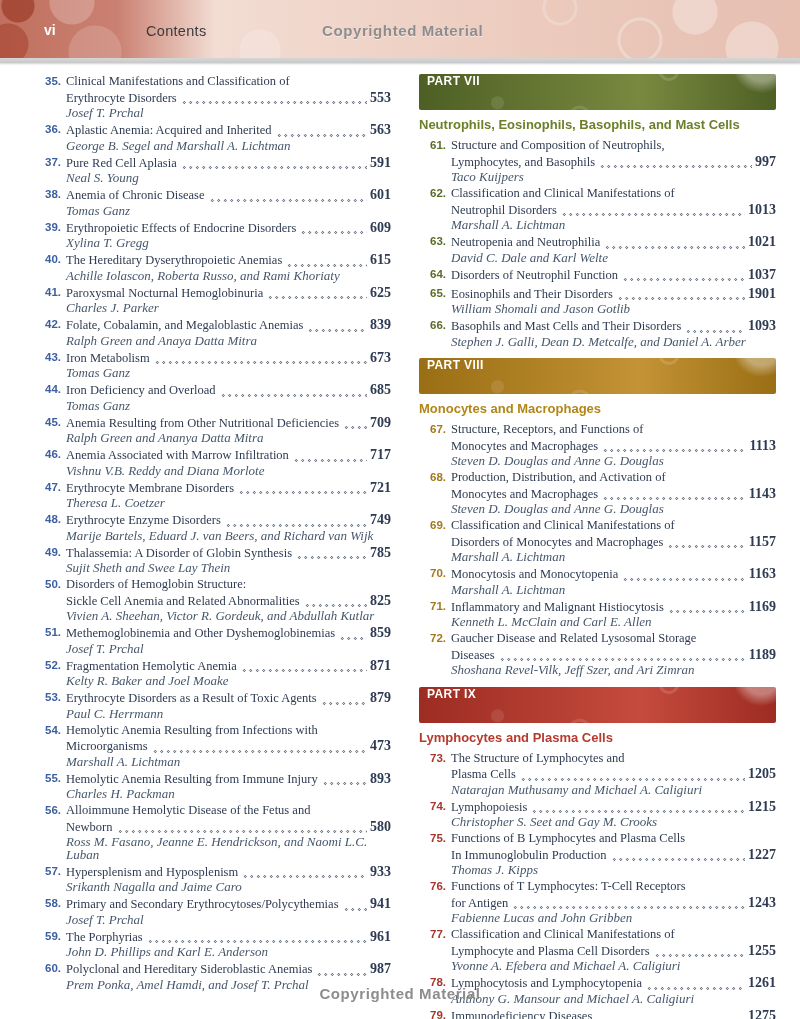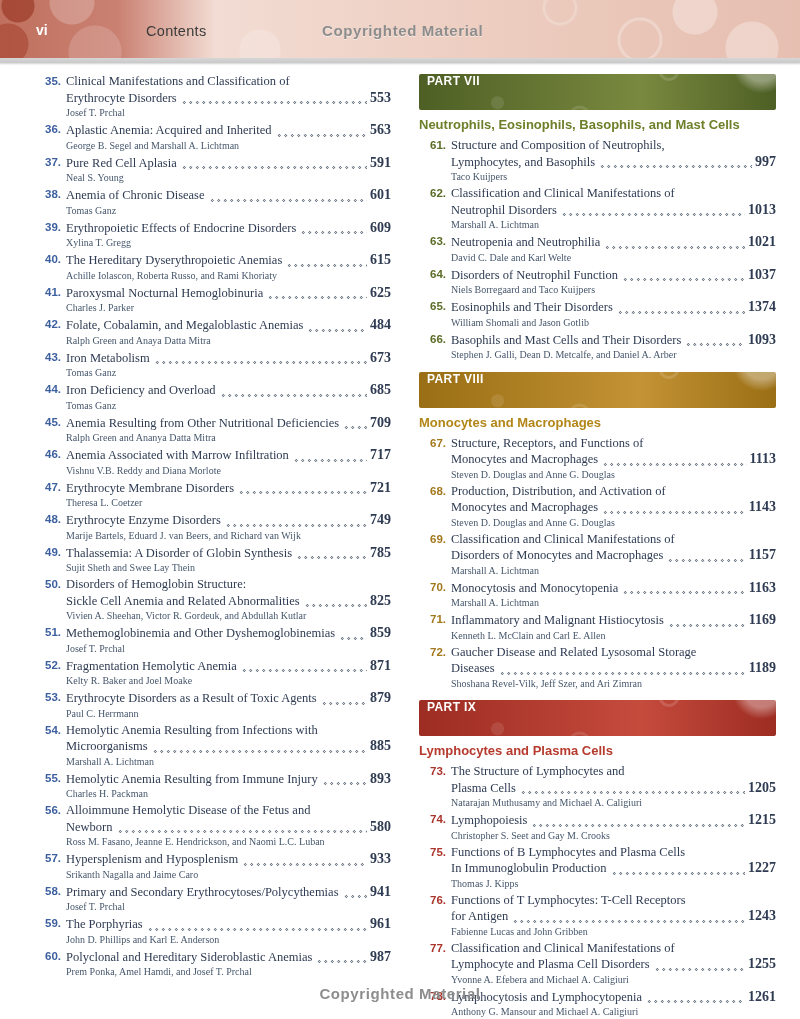--- a/index.html
+++ b/index.html
@@ -14,42 +14,42 @@
       radial-gradient(circle at 95px 52px, rgba(255,255,255,.16) 26px, rgba(255,255,255,0) 27px),
       radial-gradient(circle at 72px 2px, rgba(255,255,255,.22) 22px, rgba(255,255,255,0) 23px),
       radial-gradient(circle at 260px 50px, rgba(255,255,255,.18) 20px, rgba(255,255,255,0) 21px),
       radial-gradient(circle at 640px 40px, rgba(255,255,255,0) 19px, rgba(255,255,255,.28) 20px, rgba(255,255,255,.28) 22px, rgba(255,255,255,0) 23px),
       radial-gradient(circle at 695px 12px, rgba(255,255,255,.3) 22px, rgba(255,255,255,0) 23px),
       radial-gradient(circle at 752px 48px, rgba(255,255,255,.3) 26px, rgba(255,255,255,0) 27px),
       radial-gradient(circle at 560px 8px, rgba(255,255,255,0) 14px, rgba(255,255,255,.2) 15px, rgba(255,255,255,.2) 17px, rgba(255,255,255,0) 18px),
       linear-gradient(90deg,#c0705e 0px,#ca8172 118px,#f2dcd3 215px,#efd2c6 400px,#e9c6b8 630px,#e6bfb1 800px);
   }
   .banner-strip{height:5px;background:linear-gradient(#d6d6d6,#c9c9c9);box-shadow:0 1px 2px rgba(0,0,0,.18);}
-  .folio{position:absolute;left:36px;top:22px;color:#fff;font:bold 14px "Liberation Sans",sans-serif;text-align:right;}
+  .folio{position:absolute;left:44px;top:22px;color:#fff;font:bold 14px "Liberation Sans",sans-serif;text-align:right;}
   .hdr-title{position:absolute;left:146px;top:23px;color:#3b3b3b;font:14.5px "Liberation Sans",sans-serif;letter-spacing:.3px;}
   .copy-top{position:absolute;left:322px;top:22px;color:#8d8d8d;font:bold 15px "Liberation Sans",sans-serif;letter-spacing:.6px;
     text-shadow:0 1px 0 rgba(255,255,255,.5);}
 
   
   .columns{display:flex;gap:28px;padding:11px 24px 0 34px;}
   .col{flex:1;min-width:0;}
 
   
   .chapter{display:flex;margin-bottom:2.5px;}
   .num{flex:none;width:27px;text-align:right;padding-right:5px;
        font:bold 11.5px "Liberation Sans",sans-serif;color:var(--num,#3c5f9f);line-height:15.5px;}
   .cbody{flex:1;min-width:0;}
   .tline{font-size:12.5px;color:#2e3b52;line-height:15.5px;}
   .tlast{display:flex;align-items:baseline;}
   .ttext{white-space:nowrap;}
   .dots{flex:1;min-width:10px;margin:0 3px 2px 4px;align-self:flex-end;height:11px;
         background-image:radial-gradient(circle,#47536400 0, #475364 1px, transparent 1.4px);
         background-size:6.5px 3px;background-repeat:repeat-x;background-position:left bottom;}
   .pg{font-size:14px;color:#2e3b52;font-weight:bold;}
-  .authors{font-size:10px;color:#46576c;line-height:12.5px;margin-top:1px;}
+  .authors{font-style:italic;font-size:13px;color:#46576c;line-height:12.5px;margin-top:1px;}
 
   
   .part-bar{position:relative;height:36px;border-radius:2px;margin:0 0 7px;overflow:hidden;
     background:
       radial-gradient(circle at 96% -30%, rgba(255,255,255,.38) 18px, rgba(255,255,255,0) 30px),
       radial-gradient(circle at 45% 120%, rgba(255,255,255,0) 8px, rgba(255,255,255,.12) 9px, rgba(255,255,255,.12) 11px, rgba(255,255,255,0) 12px),
       radial-gradient(circle at 70% -10%, rgba(255,255,255,0) 7px, rgba(255,255,255,.14) 8px, rgba(255,255,255,.14) 10px, rgba(255,255,255,0) 11px),
       radial-gradient(circle at 22% 80%, rgba(255,255,255,.1) 6px, rgba(255,255,255,0) 7px),
       linear-gradient(90deg,var(--bar1),var(--bar2) 62%,var(--bar1) 100%);}
   .part-bar span{position:absolute;left:8px;top:0;line-height:21px;color:#fff;
@@ -157,21 +157,21 @@
             </div>
             <div class="authors">Charles J. Parker</div>
           </div>
         </div>
         <div class="chapter">
           <div class="num">42.</div>
           <div class="cbody">
             <div class="tline tlast">
               <span class="ttext">Folate, Cobalamin, and Megaloblastic Anemias</span>
               <span class="dots"></span>
-              <span class="pg">484</span>
+              <span class="pg">839</span>
             </div>
             <div class="authors">Ralph Green and Anaya Datta Mitra</div>
           </div>
         </div>
         <div class="chapter">
           <div class="num">43.</div>
           <div class="cbody">
             <div class="tline tlast">
               <span class="ttext">Iron Metabolism</span>
               <span class="dots"></span>
@@ -291,21 +291,21 @@
             <div class="authors">Paul C. Herrmann</div>
           </div>
         </div>
         <div class="chapter">
           <div class="num">54.</div>
           <div class="cbody">
             <div class="tline">Hemolytic Anemia Resulting from Infections with</div>
             <div class="tline tlast">
               <span class="ttext">Microorganisms</span>
               <span class="dots"></span>
-              <span class="pg">885</span>
+              <span class="pg">473</span>
             </div>
             <div class="authors">Marshall A. Lichtman</div>
           </div>
         </div>
         <div class="chapter">
           <div class="num">55.</div>
           <div class="cbody">
             <div class="tline tlast">
               <span class="ttext">Hemolytic Anemia Resulting from Immune Injury</span>
               <span class="dots"></span>
@@ -413,30 +413,29 @@
             </div>
           </div>
           <div class="chapter">
             <div class="num">64.</div>
             <div class="cbody">
               <div class="tline tlast">
                 <span class="ttext">Disorders of Neutrophil Function</span>
                 <span class="dots"></span>
                 <span class="pg">1037</span>
               </div>
-              <div class="authors">Niels Borregaard and Taco Kuijpers</div>
             </div>
           </div>
           <div class="chapter">
             <div class="num">65.</div>
             <div class="cbody">
               <div class="tline tlast">
                 <span class="ttext">Eosinophils and Their Disorders</span>
                 <span class="dots"></span>
-                <span class="pg">1374</span>
+                <span class="pg">1901</span>
               </div>
               <div class="authors">William Shomali and Jason Gotlib</div>
             </div>
           </div>
           <div class="chapter">
             <div class="num">66.</div>
             <div class="cbody">
               <div class="tline tlast">
                 <span class="ttext">Basophils and Mast Cells and Their Disorders</span>
                 <span class="dots"></span>

